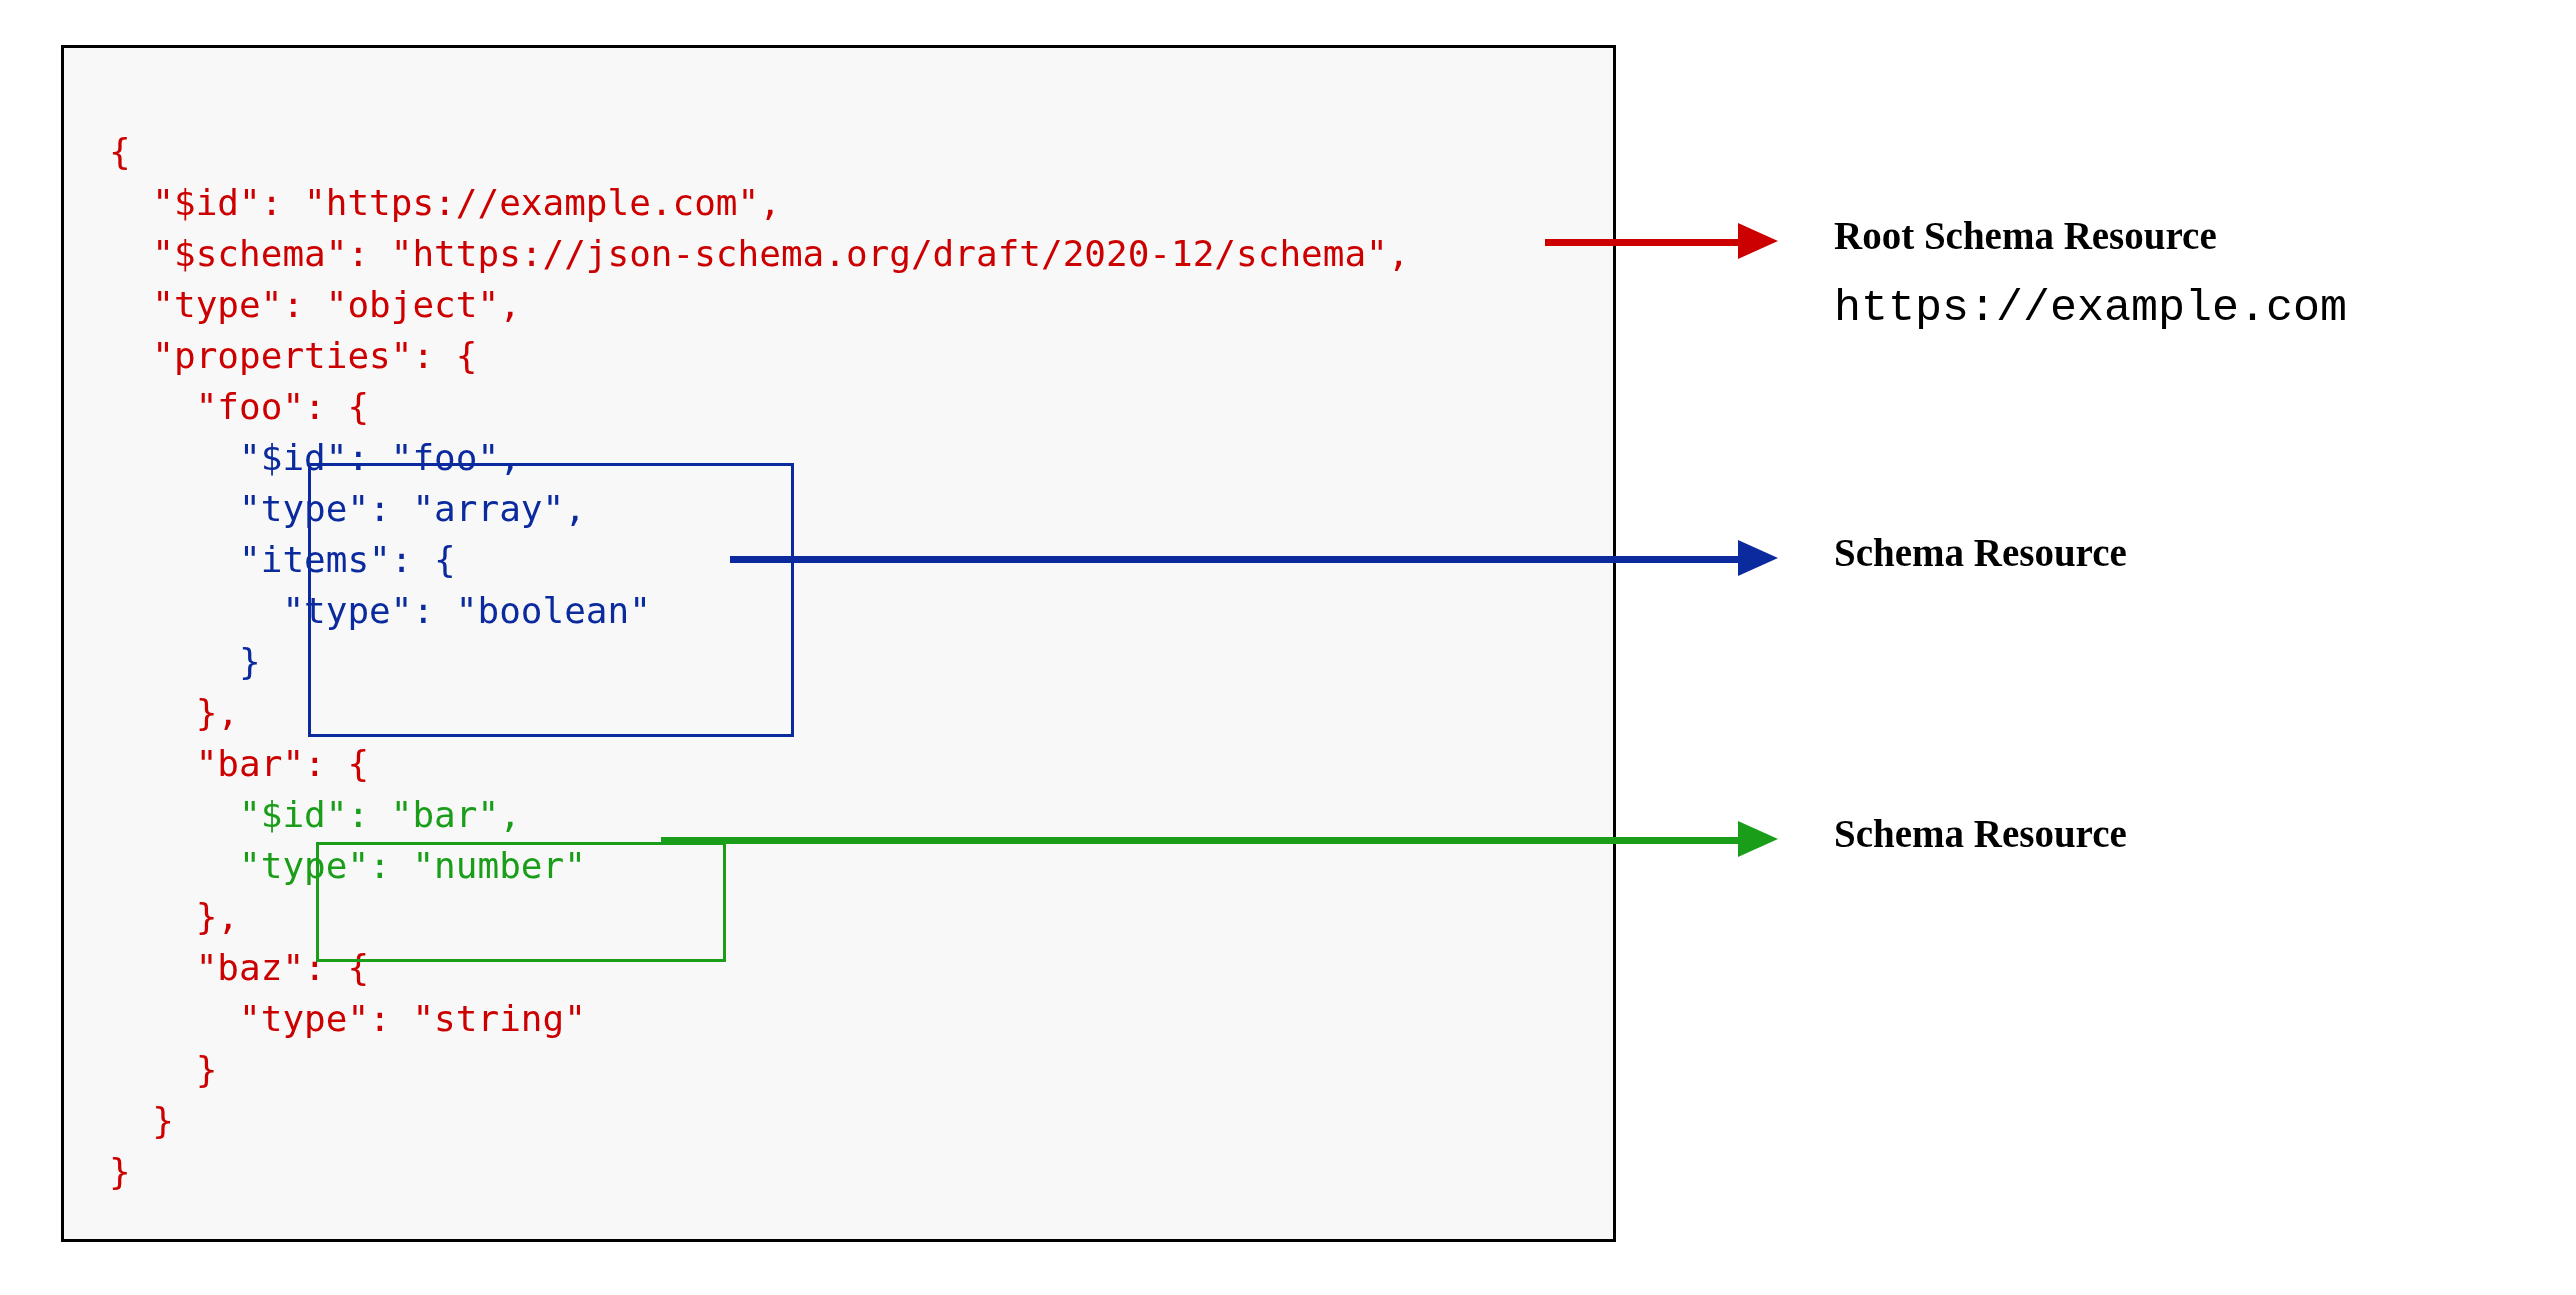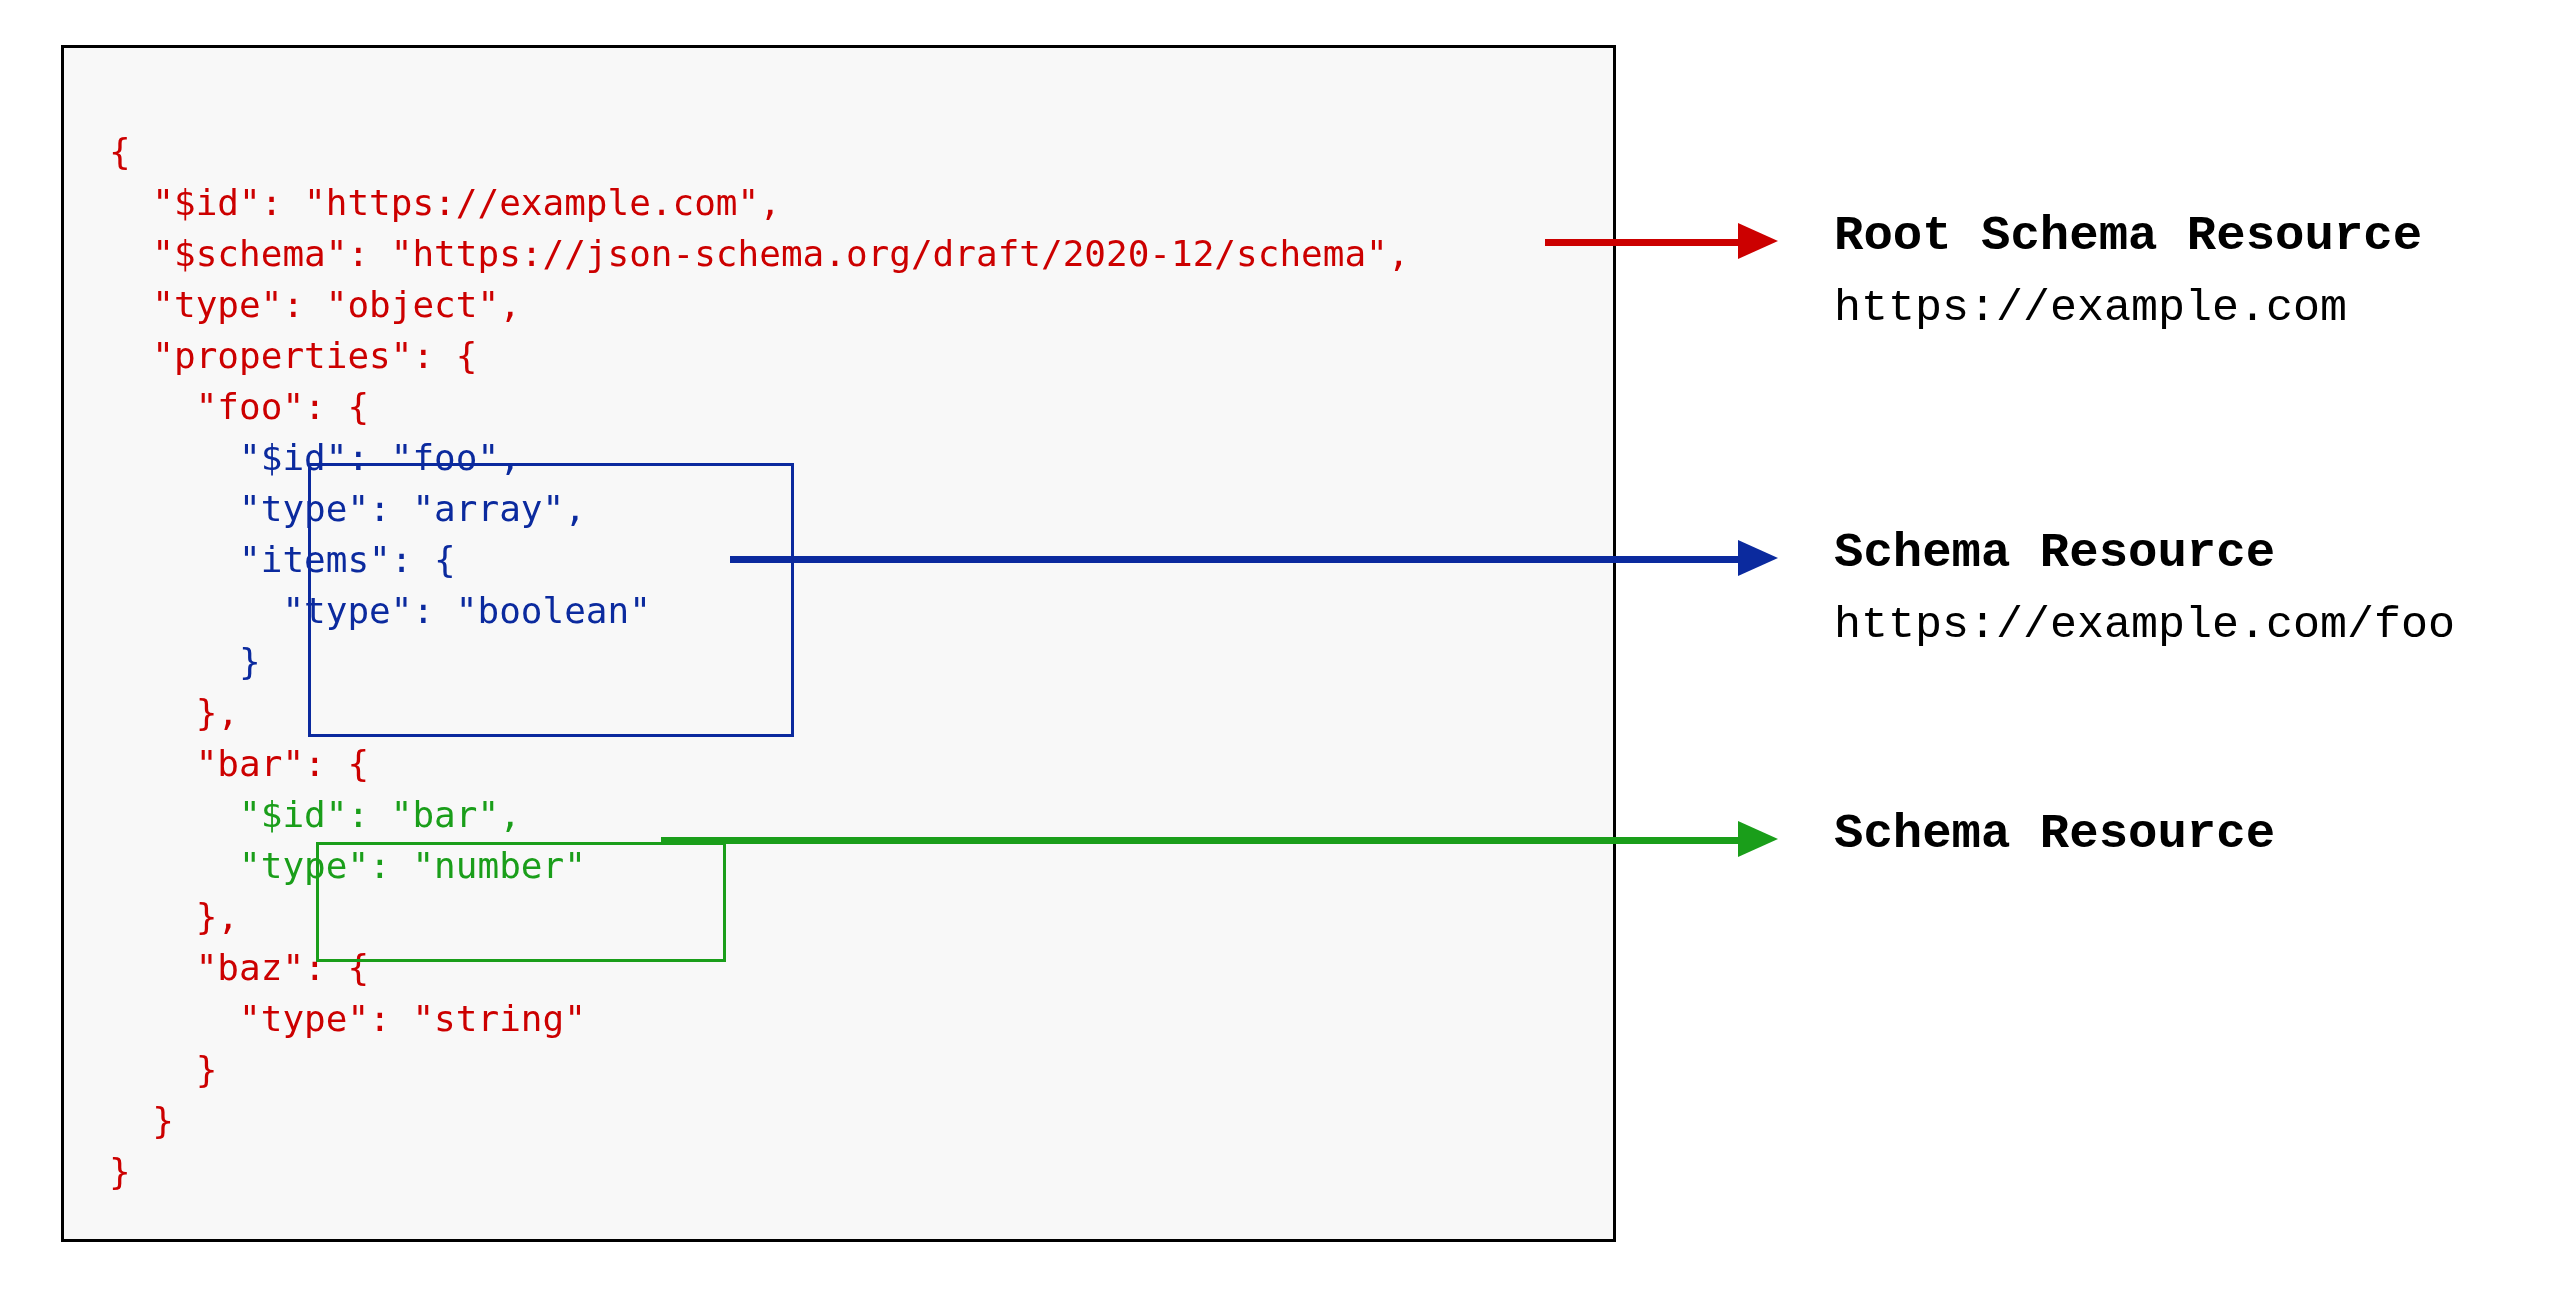--- a/index.html
+++ b/index.html
@@ -41,22 +41,22 @@
   #arrow-foo .shaft{width:1011px;background:#0b2a9e;}
   #arrow-foo .head{left:1008px;border-left:40px solid #0b2a9e;}
 
   #arrow-bar{left:661px;top:837px;width:1114px;}
   #arrow-bar .shaft{width:1080px;background:#1a9e1a;}
   #arrow-bar .head{left:1077px;border-left:40px solid #1a9e1a;}
 
   
   .annot{position:absolute;left:1834px;}
   .annot .title{
-    font-family:Liberation Mono, monospace;font-weight:bold;
-    font-size:49px;line-height:52px;color:#000000;white-space:nowrap;
+    font-family:Liberation Serif, serif;font-weight:bold;
+    font-size:39px;line-height:52px;color:#000000;white-space:nowrap;
   }
   .annot .uri{
     font-family:Liberation Mono, monospace;
     font-size:45px;line-height:42px;color:#000000;white-space:nowrap;
     margin-top:26px;
   }
   #annot-root{top:210px;}
   #annot-foo{top:527px;}
   #annot-bar{top:808px;}
 </style>
@@ -82,18 +82,17 @@
   <div class="shaft"></div>
   <div class="head"></div>
 </div>
 
 <div class="annot" id="annot-root">
   <div class="title">Root Schema Resource</div>
   <div class="uri">https://example.com</div>
 </div>
 <div class="annot" id="annot-foo">
   <div class="title">Schema Resource</div>
-  <div class="uri">https://example.com/foo</div>
 </div>
 <div class="annot" id="annot-bar">
   <div class="title">Schema Resource</div>
 </div>
 
 
 </body></html>

